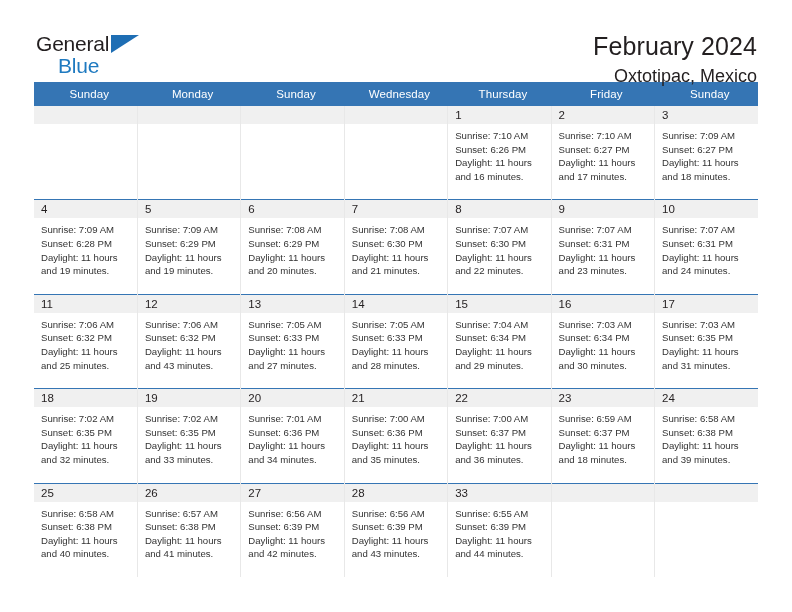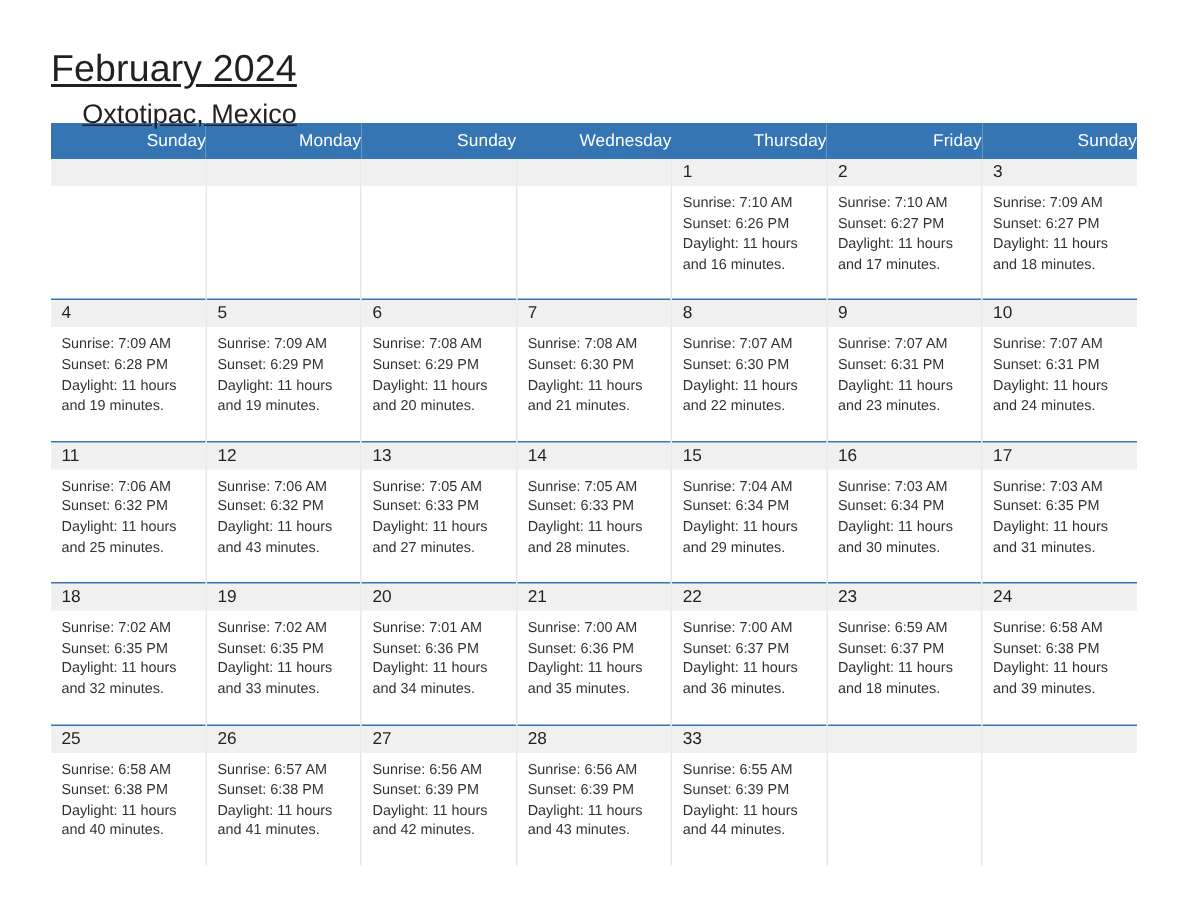--- a/index.html
+++ b/index.html
@@ -55,21 +55,20 @@
     left: 77px;
     width: 0;
     height: 0;
     border-left: 28px solid #1e6eb4;
     border-bottom: 18px solid transparent;
   }
 
   .title-block {
     text-align: right;
     padding-right: 1px;
-    text-decoration: underline;
   }
   .cal-title {
     font-size: 25px;
     font-weight: normal;
     color: #231f20;
     line-height: 29px;
     letter-spacing: 0.1px;
   }
   .cal-subtitle {
     font-size: 18px;
@@ -84,21 +83,21 @@
     margin-top: 10px;
     border-collapse: collapse;
     table-layout: fixed;
   }
 
   .calendar th {
     background: #3575b4;
     color: #ffffff;
     font-size: 11.5px;
     font-weight: normal;
-    text-align: right;
+    text-align: center;
     padding: 6px 0 6px 7px;
     height: 22px;
     letter-spacing: 0.1px;
   }
 
   .calendar td {
     vertical-align: top;
     width: 103.43px;
     border-right: 1px solid #e8e8e8;
     padding: 0;
@@ -129,20 +128,25 @@
     white-space: nowrap;
   }
 </style>
 </head>
 <body>
 
 <div class="page">
 
   <div class="header">
 
+    <div class="brand">
+      <span class="brand-general">General</span>
+      <span class="brand-flag"></span>
+      <span class="brand-blue">Blue</span>
+    </div>
 
     <div class="title-block">
       <div class="cal-title">February 2024</div>
       <div class="cal-subtitle">Oxtotipac, Mexico</div>
     </div>
 
   </div>
 
   <table class="calendar">
     <thead>

